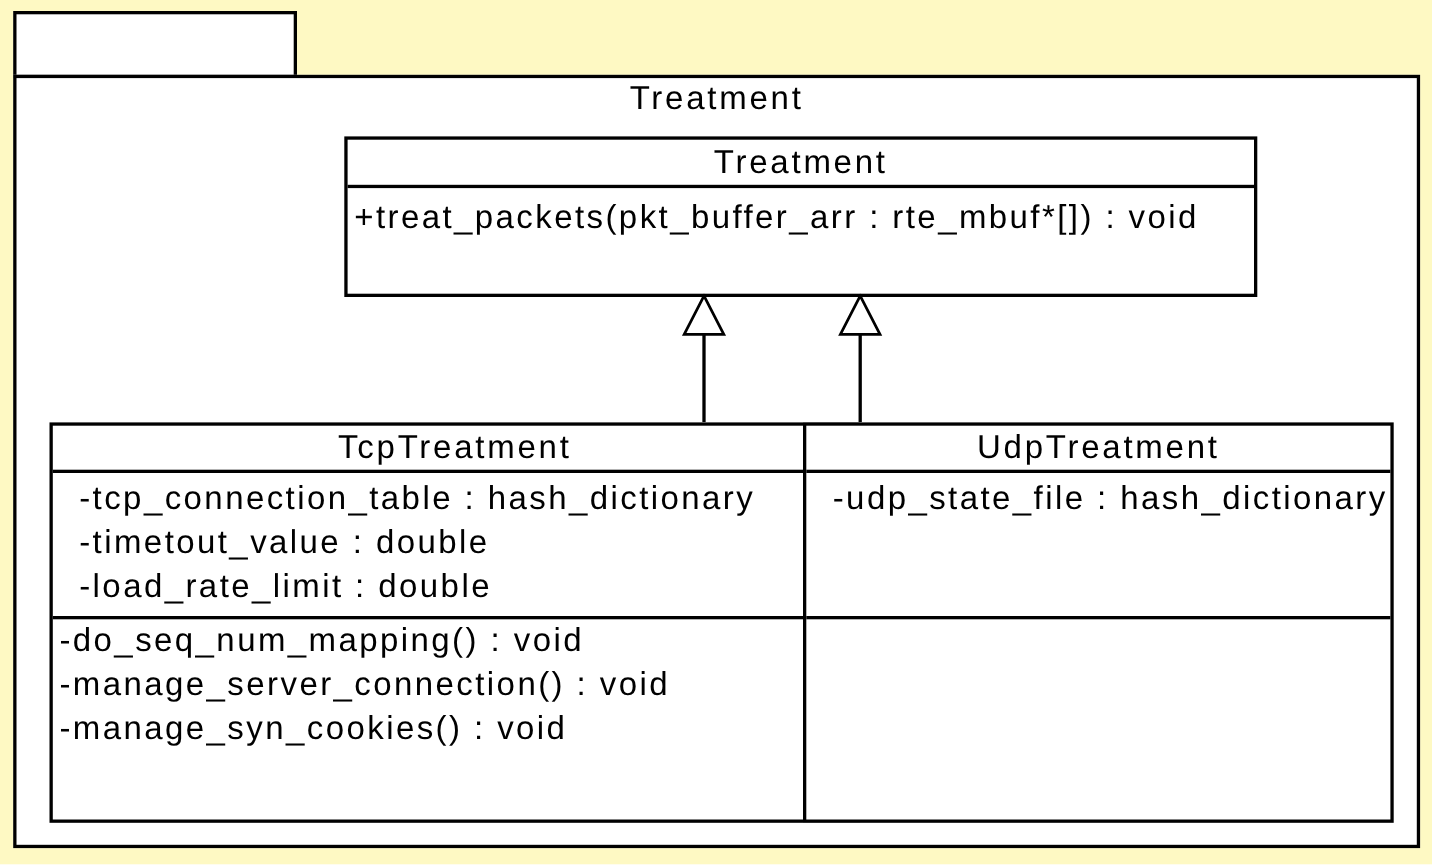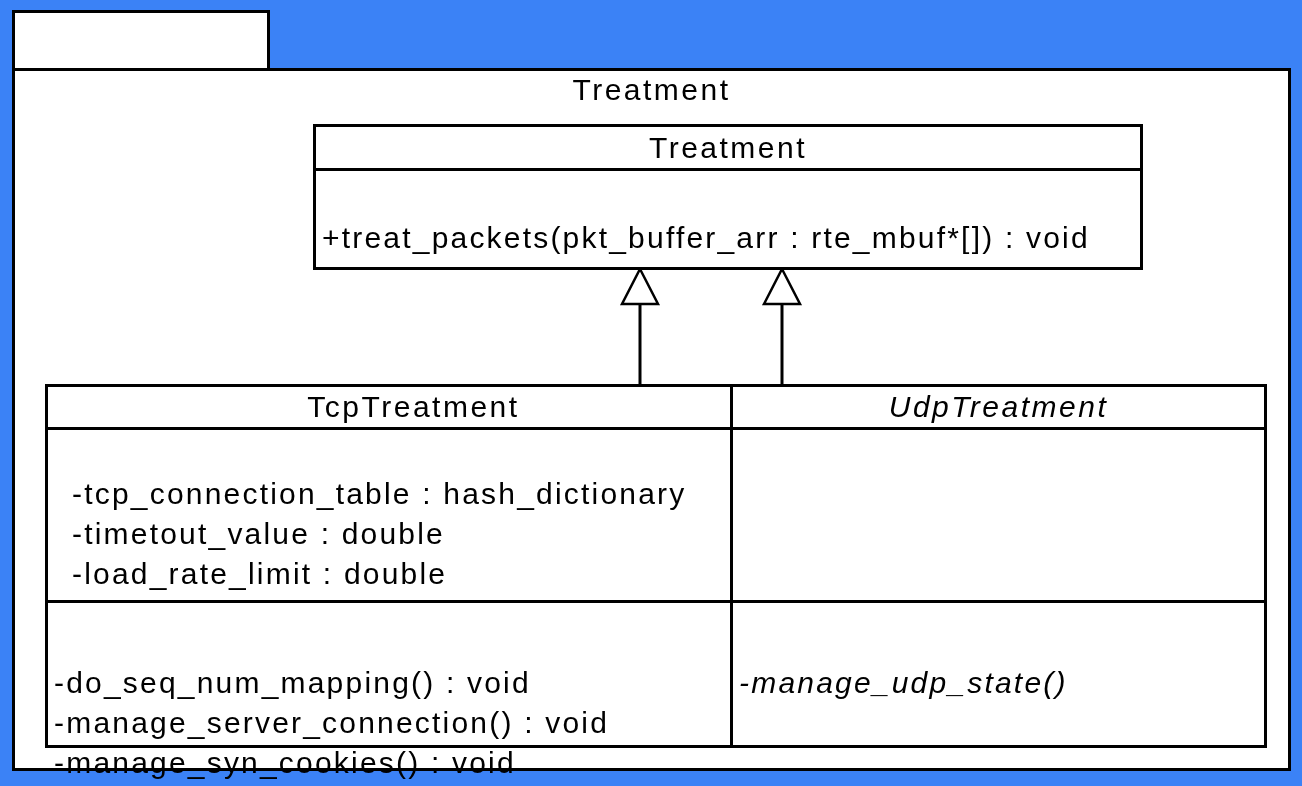--- a/index.html
+++ b/index.html
@@ -8,21 +8,21 @@
     background: #ffffff;
     width: 1302px;
     height: 786px;
     font-family: "Liberation Sans", sans-serif;
     color: #000000;
   }
   .canvas {
     position: relative;
     width: 1302px;
     height: 786px;
-    background: #3b82f6;
+    background: #fef9c3;
     overflow: hidden;
   }
   
   .package-tab {
     position: absolute;
     left: 12px; top: 10px;
     width: 258px; height: 61px;
     border: 3px solid #000;
     background: #fff;
     box-sizing: border-box;
@@ -61,33 +61,32 @@
     overflow: visible;
   }
   .uml-class .compartment {
     box-sizing: border-box;
     padding: 4px 0 0 6px;
     font-size: 30px;
     letter-spacing: 2.2px;
     line-height: 40px;
     white-space: nowrap;
     overflow: visible;
-    margin-top: 40px;
   }
   .uml-class .compartment.with-sep { border-bottom: 3px solid #000; padding-left: 24px; }
 
   .class-treatment { left: 313px; top: 124px; width: 830px; height: 146px; }
   .class-treatment .title { height: 41px; line-height: 41px; }
   .class-treatment .compartment { padding-top: 8px; line-height: 38px; }
 
   .class-tcp { left: 45px; top: 384px; width: 737px; height: 364px; }
-  .class-udp { left: 730px; top: 384px; width: 537px; height: 364px; font-style: italic; }
+  .class-udp { left: 730px; top: 384px; width: 537px; height: 364px; }
   .class-tcp .title, .class-udp .title { height: 40px; line-height: 40px; }
   .class-tcp .attrs, .class-udp .attrs { height: 133px; }
-  .class-tcp .methods, .class-udp .methods { padding-top: 20px; }
+  .class-tcp .methods, .class-udp .methods { padding-top: 0; }
 
   
   .gen-arrow {
     position: absolute;
     width: 44px; height: 117px;
     top: 267px;
   }
   .gen-arrow svg { display: block; }
   .arrow-tcp { left: 618px; }
   .arrow-udp { left: 760px; }
@@ -132,19 +131,17 @@
     <div class="compartment methods">
       <div>-do_seq_num_mapping() : void</div>
       <div>-manage_server_connection() : void</div>
       <div>-manage_syn_cookies() : void</div>
     </div>
   </div>
 
   <div class="uml-class class-udp">
     <div class="title" style="border-bottom:3px solid #000">UdpTreatment</div>
     <div class="compartment attrs with-sep">
-    </div>
-    <div class="compartment methods">
-      <div>-manage_udp_state()</div>
+      <div>-udp_state_file : hash_dictionary</div>
     </div>
   </div>
 
 </div>
 
 </body></html>

